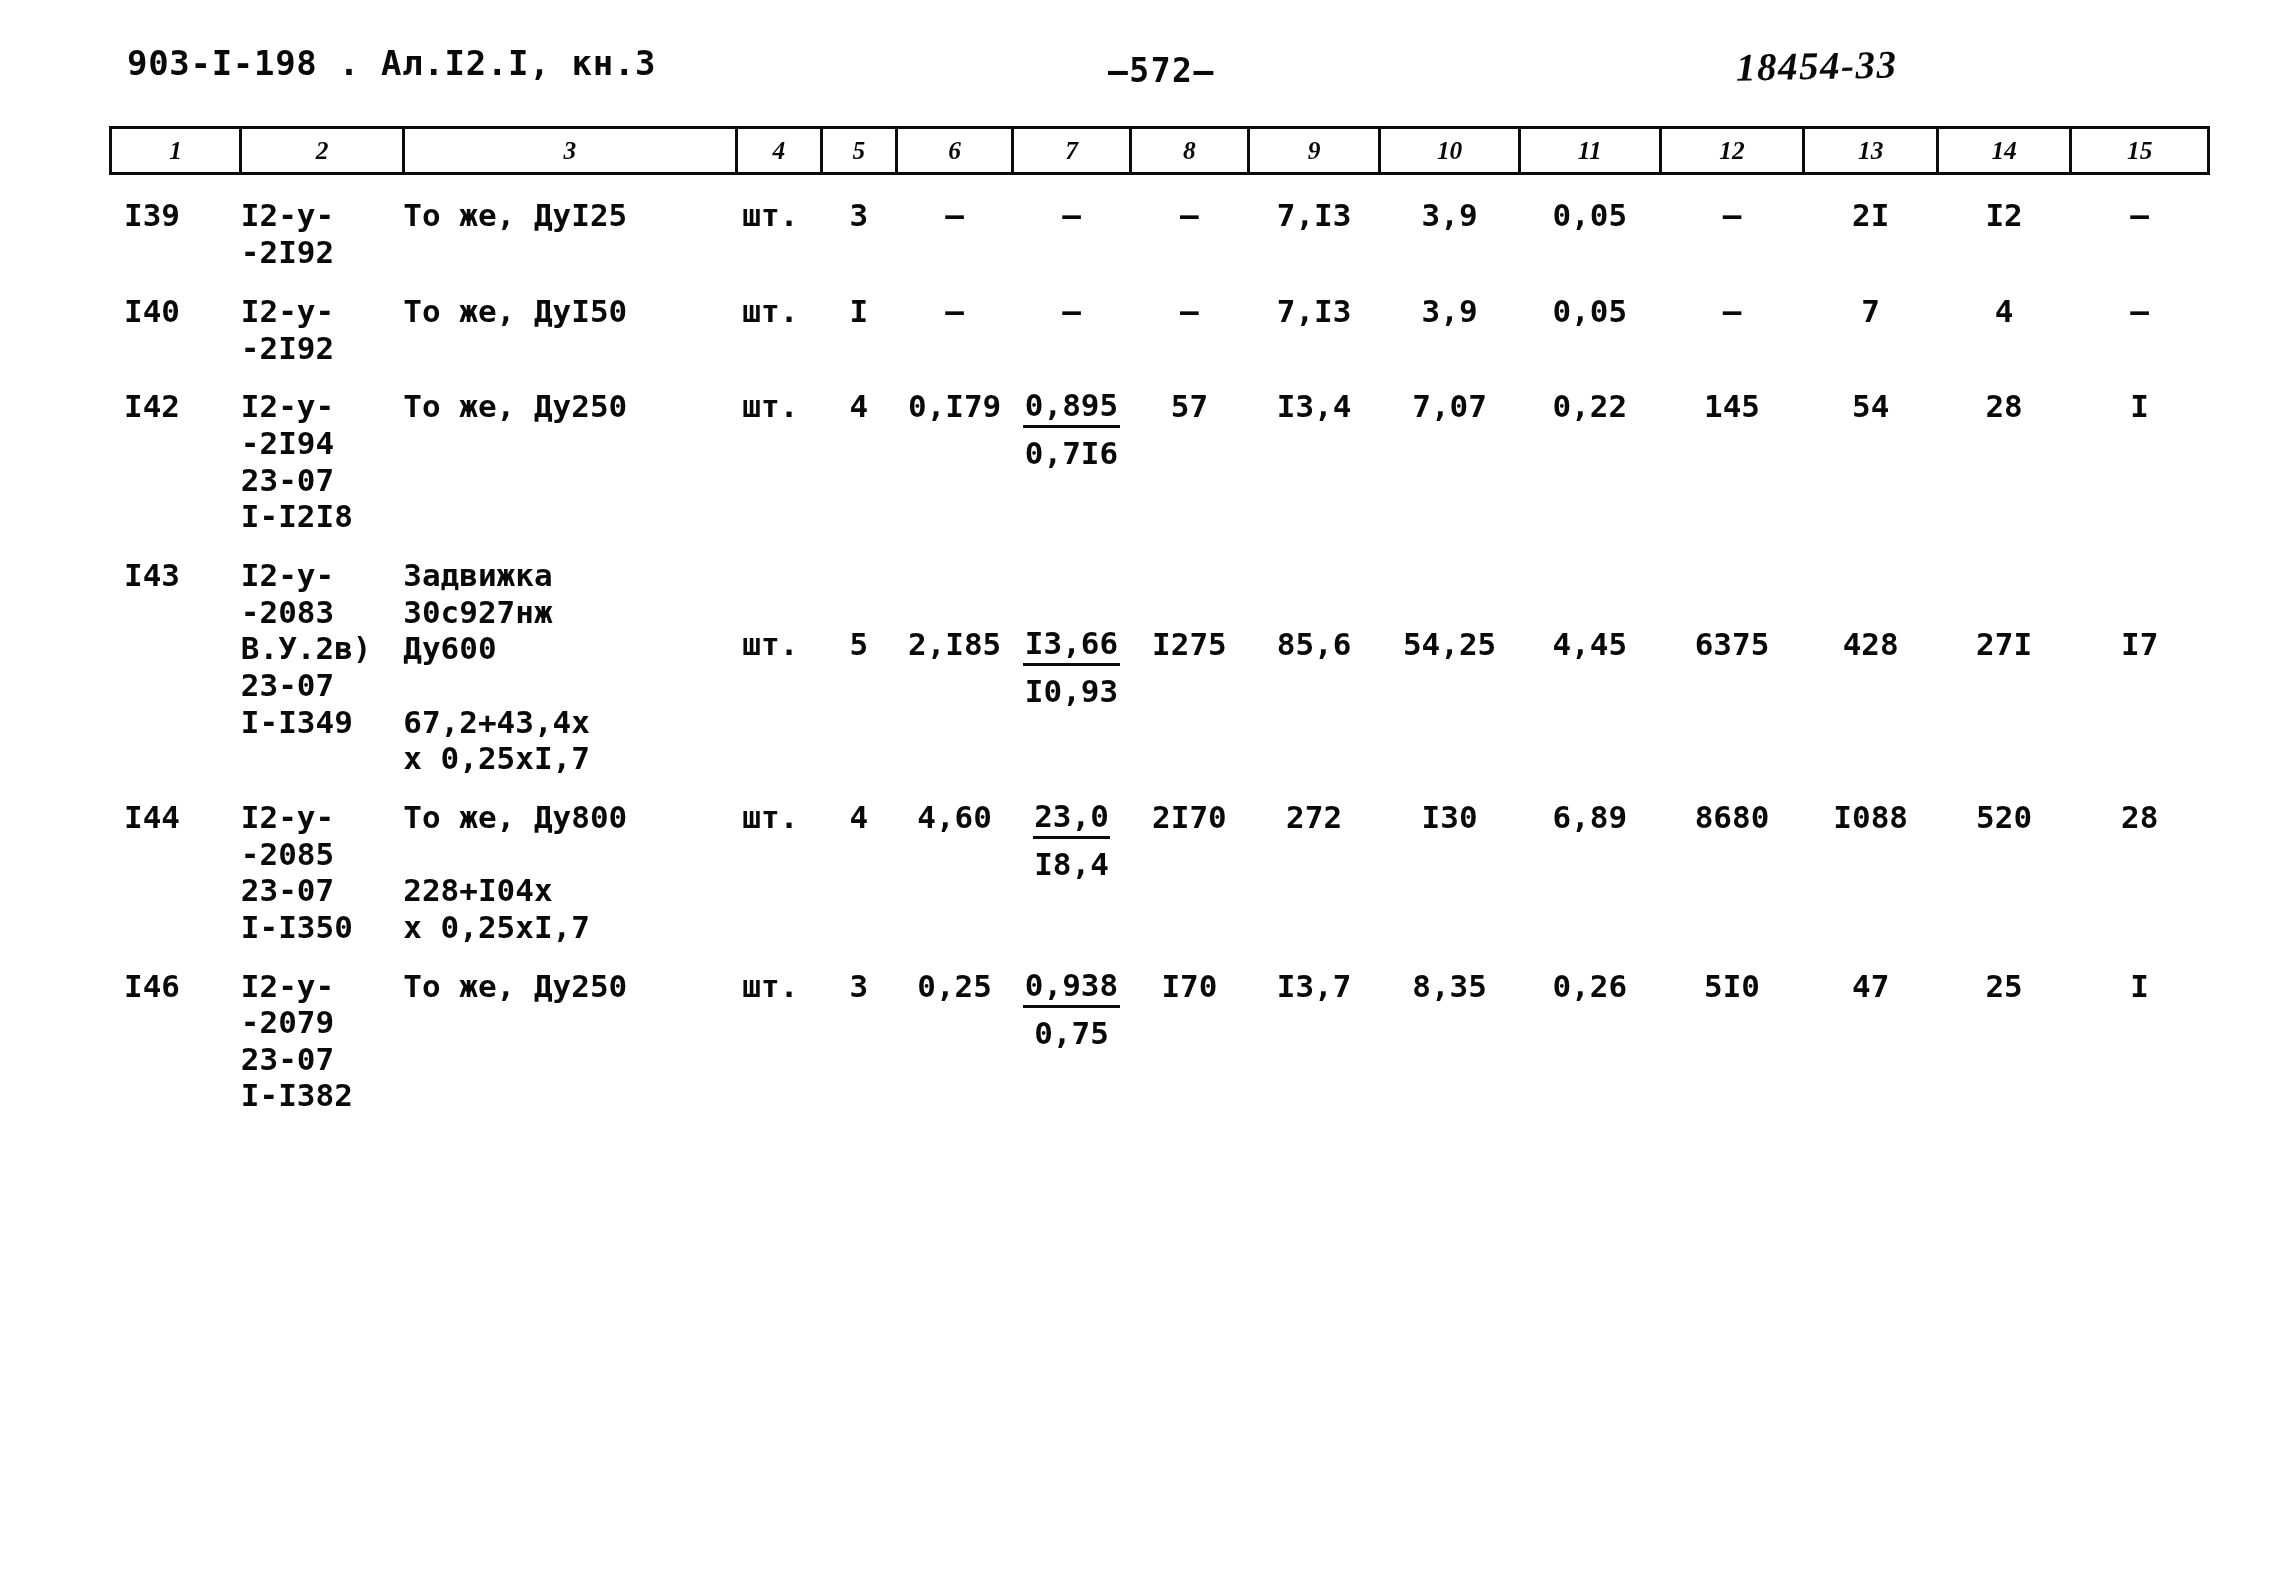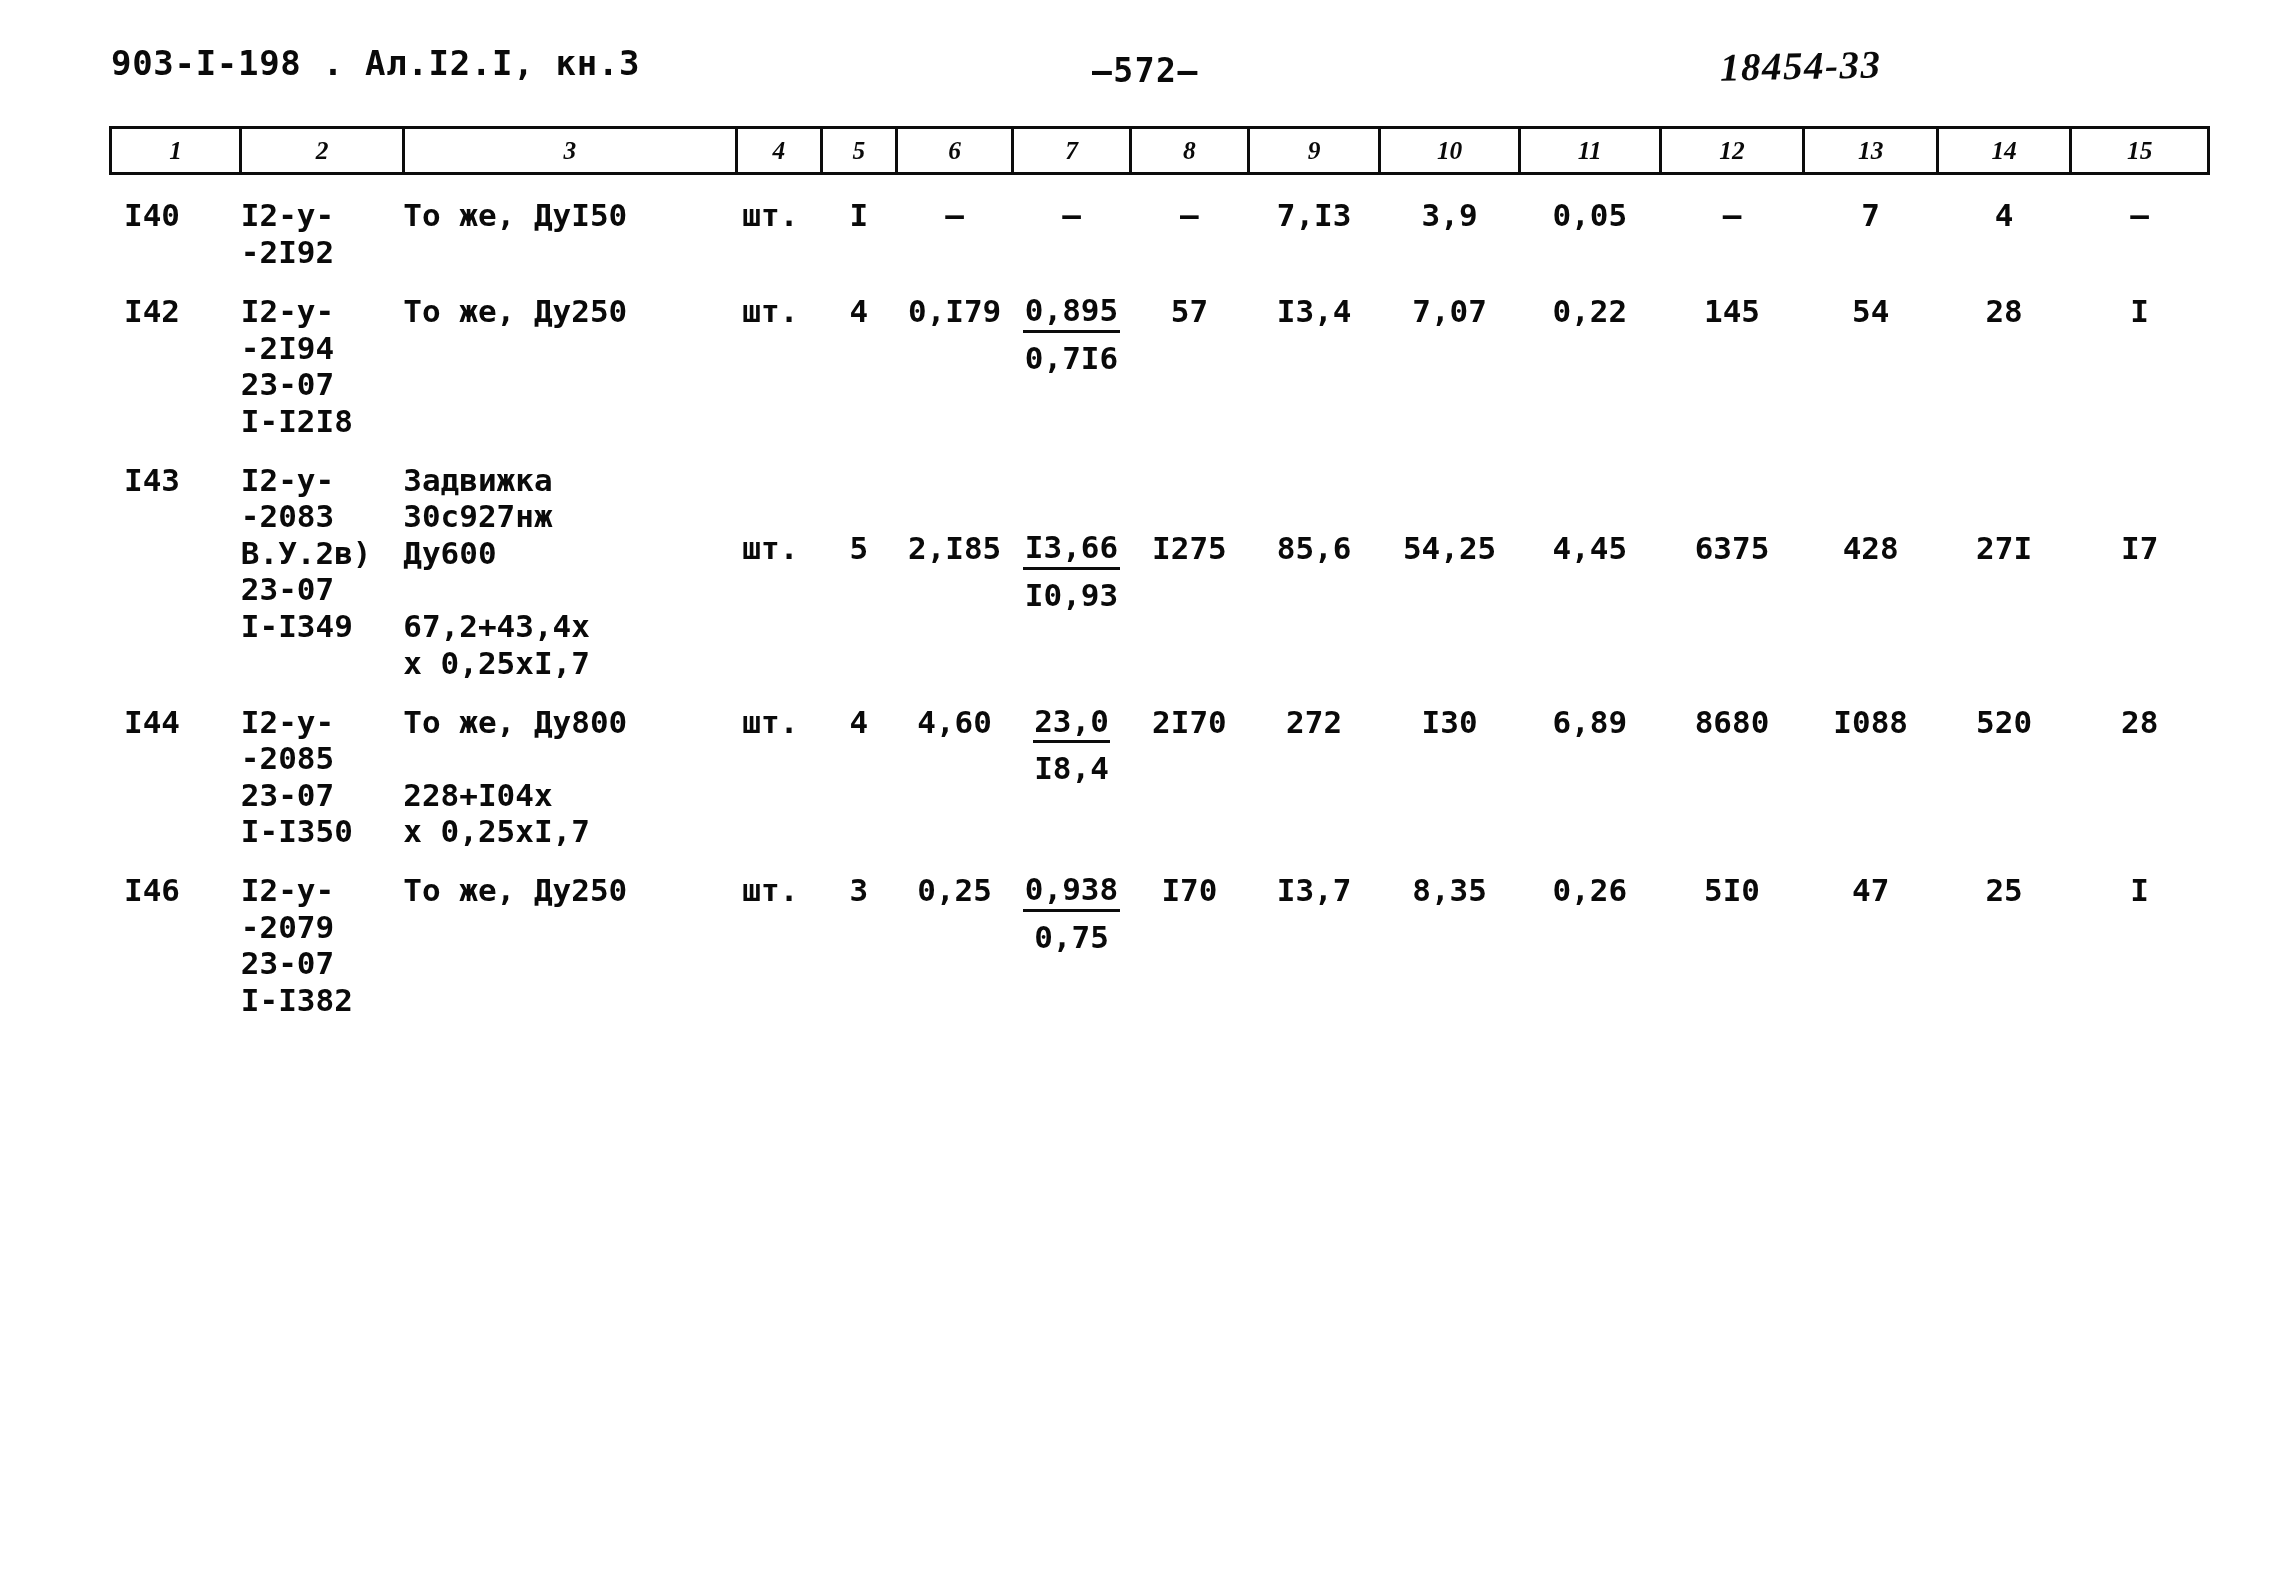--- a/index.html
+++ b/index.html
@@ -13,21 +13,21 @@
     font-family: "Liberation Serif", serif;
     color: #0a0a0a;
     position: relative;
     overflow: hidden;
   }
 
   
   #page-header {
     position: absolute;
     top: 43px;
-    left: 0;
+    left: 16px;
     width: 2220px;
     height: 52px;
   }
   .hdr-left {
     position: absolute;
     left: 111px;
     top: 0;
     font-size: 34px;
     letter-spacing: 0.7px;
     font-family: "DejaVu Sans Mono", monospace;
@@ -174,20 +174,38 @@
       <th>10</th>
       <th>11</th>
       <th>12</th>
       <th>13</th>
       <th>14</th>
       <th>15</th>
     </tr>
   </thead>
   <tbody id="table-body">
       <tr class="data-row">
+        <td class="cell-idx">I39</td>
+        <td class="cell-code">I2-у-
+-2I92</td>
+        <td class="cell-name">То же, ДуI25</td>
+        <td class="cell-unit">шт.</td>
+        <td class="cell-num">3</td>
+        <td class="cell-num">–</td>
+        <td class="cell-num">–</td>
+        <td class="cell-num">–</td>
+        <td class="cell-num">7,I3</td>
+        <td class="cell-num">3,9</td>
+        <td class="cell-num">0,05</td>
+        <td class="cell-num">–</td>
+        <td class="cell-num">2I</td>
+        <td class="cell-num">I2</td>
+        <td class="cell-num">–</td>
+      </tr>
+      <tr class="data-row">
         <td class="cell-idx">I40</td>
         <td class="cell-code">I2-у-
 -2I92</td>
         <td class="cell-name">То же, ДуI50</td>
         <td class="cell-unit">шт.</td>
         <td class="cell-num">I</td>
         <td class="cell-num">–</td>
         <td class="cell-num">–</td>
         <td class="cell-num">–</td>
         <td class="cell-num">7,I3</td>

